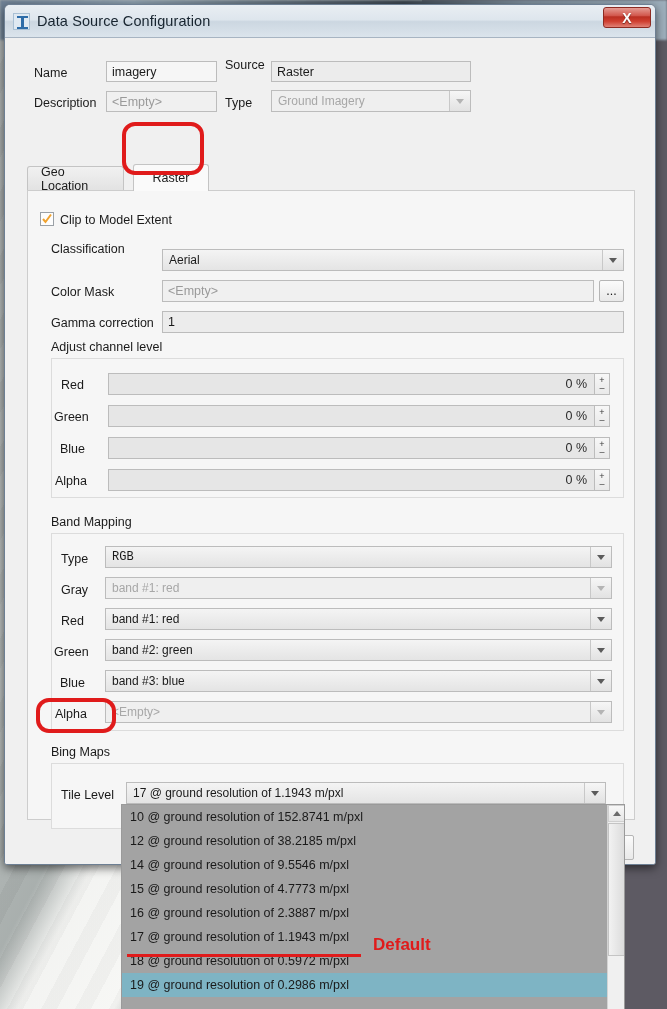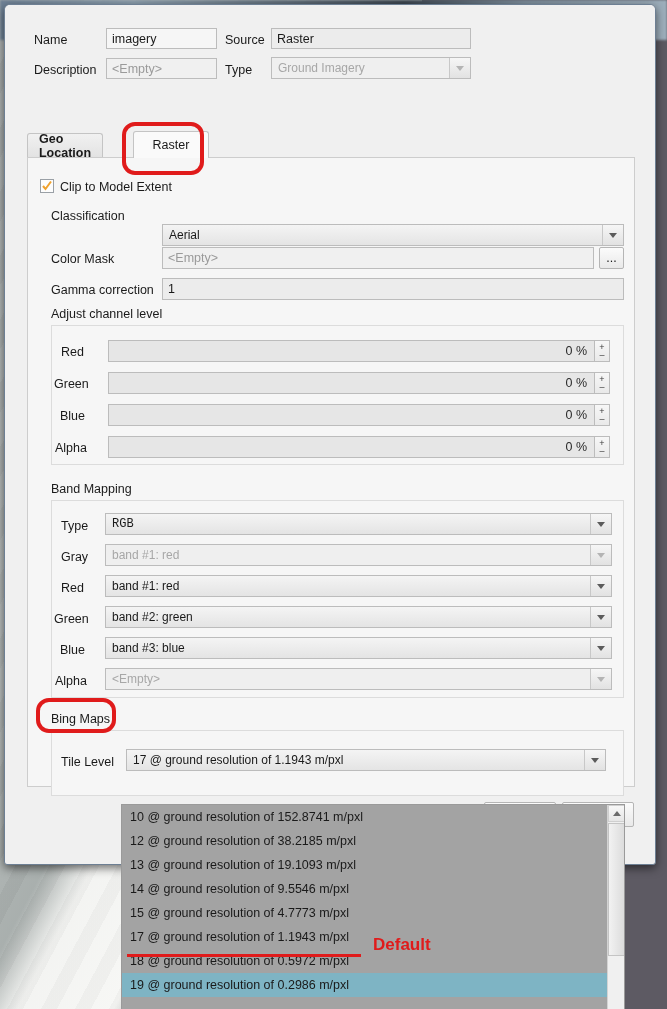--- a/index.html
+++ b/index.html
@@ -185,56 +185,65 @@
 </style>
 </head>
 <body>
 
 <div id="bg"></div>
 <div id="bg-dark-right"></div>
 <div id="bg-top-strip"></div>
 
 <div id="window">
 
+  <div id="titlebar">
+    <div id="app-icon">
+      <span class="bar b1"></span>
+        <span class="bar b2"></span>
+        <span class="bar b3"></span>
+    </div>
+    <div id="title-text">Data Source Configuration</div>
+    <div id="close-btn">X</div>
+  </div>
 
   <div id="client">
 
     <div style="position:absolute;left:29px;top:28px;" class="row-label">Name</div>
     <div class="field" style="position:absolute;left:101px;top:23px;width:111px;">imagery</div>
 
-    <div style="position:absolute;left:220px;top:28px;" class="row-label">Source</div>
+    <div style="position:absolute;left:220px;top:20px;" class="row-label">Source</div>
     <div class="field grey" style="position:absolute;left:266px;top:23px;width:200px;">Raster</div>
 
     <div style="position:absolute;left:29px;top:58px;" class="row-label">Description</div>
     <div class="field disabled" style="position:absolute;left:101px;top:53px;width:111px;">&lt;Empty&gt;</div>
 
     <div style="position:absolute;left:220px;top:58px;" class="row-label">Type</div>
     <div class="combo disabled" style="position:absolute;left:266px;top:52px;width:200px;">
       <span>Ground Imagery</span>
       <span class="arrow">
           <i class="tri-down dim"></i>
         </span>
     </div>
 
     <div id="tabstrip">
-      <div class="tab" style="left:10px;width:76px;font-weight:bold;">Geo Location</div>
+      <div class="tab" style="left:10px;width:97px;">Geo Location</div>
       <div class="tab active" style="left:116px;width:76px;">Raster</div>
     </div>
 
     <div style="position:absolute;left:22px;top:152px;width:608px;height:630px;border:1px solid #cdcdcd;background:#f6f6f6;"></div>
 
     <div style="position:absolute;left:35px;top:174px;width:14px;height:14px;border:1px solid #9aa0a6;background:#fdfdfd;">
       <svg width="12" height="12" viewBox="0 0 12 12" style="position:absolute;left:0;top:0;">
         <path d="M2 6 L4.5 9 L10 1.5" stroke="#f0a22e" stroke-width="2" fill="none"></path>
       </svg>
     </div>
     <div style="position:absolute;left:55px;top:175px;" class="row-label">Clip to Model Extent</div>
 
     <div style="position:absolute;left:46px;top:204px;" class="row-label">Classification</div>
-    <div class="combo" style="position:absolute;left:157px;top:211px;width:462px;margin-top:8px;">
+    <div class="combo" style="position:absolute;left:157px;top:211px;width:462px;">
       <span>Aerial</span>
       <span class="arrow">
           <i class="tri-down"></i>
         </span>
     </div>
 
     <div style="position:absolute;left:46px;top:247px;text-align:right;" class="row-label">Color Mask</div>
     <div class="field disabled" style="position:absolute;left:157px;top:242px;width:432px;height:22px;">&lt;Empty&gt;</div>
     <div class="dlg-btn" style="left:594px;top:242px;width:25px;height:22px;">...</div>
 
@@ -336,23 +345,23 @@
 
     <div class="dlg-btn" style="left:479px;top:797px;">OK</div>
     <div class="dlg-btn" style="left:557px;top:797px;">Cancel</div>
 
   </div>
 </div>
 
 <div id="dropdown">
   <div class="dd-item">10 @ ground resolution of 152.8741 m/pxl</div>
   <div class="dd-item">12 @ ground resolution of 38.2185 m/pxl</div>
-  <div class="dd-item">13 @ ground resolution of 19.1093 m/pxl</div>
   <div class="dd-item">14 @ ground resolution of 9.5546 m/pxl</div>
   <div class="dd-item">15 @ ground resolution of 4.7773 m/pxl</div>
+  <div class="dd-item">16 @ ground resolution of 2.3887 m/pxl</div>
   <div class="dd-item">17 @ ground resolution of 1.1943 m/pxl</div>
   <div class="dd-item">18 @ ground resolution of 0.5972 m/pxl</div>
   <div class="dd-item selected">19 @ ground resolution of 0.2986 m/pxl</div>
 
   <div id="dd-scroll">
     <div class="sb-btn" style="position:absolute;left:0;top:0;">
       <i class="tri-up"></i>
     </div>
     <div id="sb-thumb"></div>
     <div class="sb-btn" style="position:absolute;left:0;bottom:0;">

